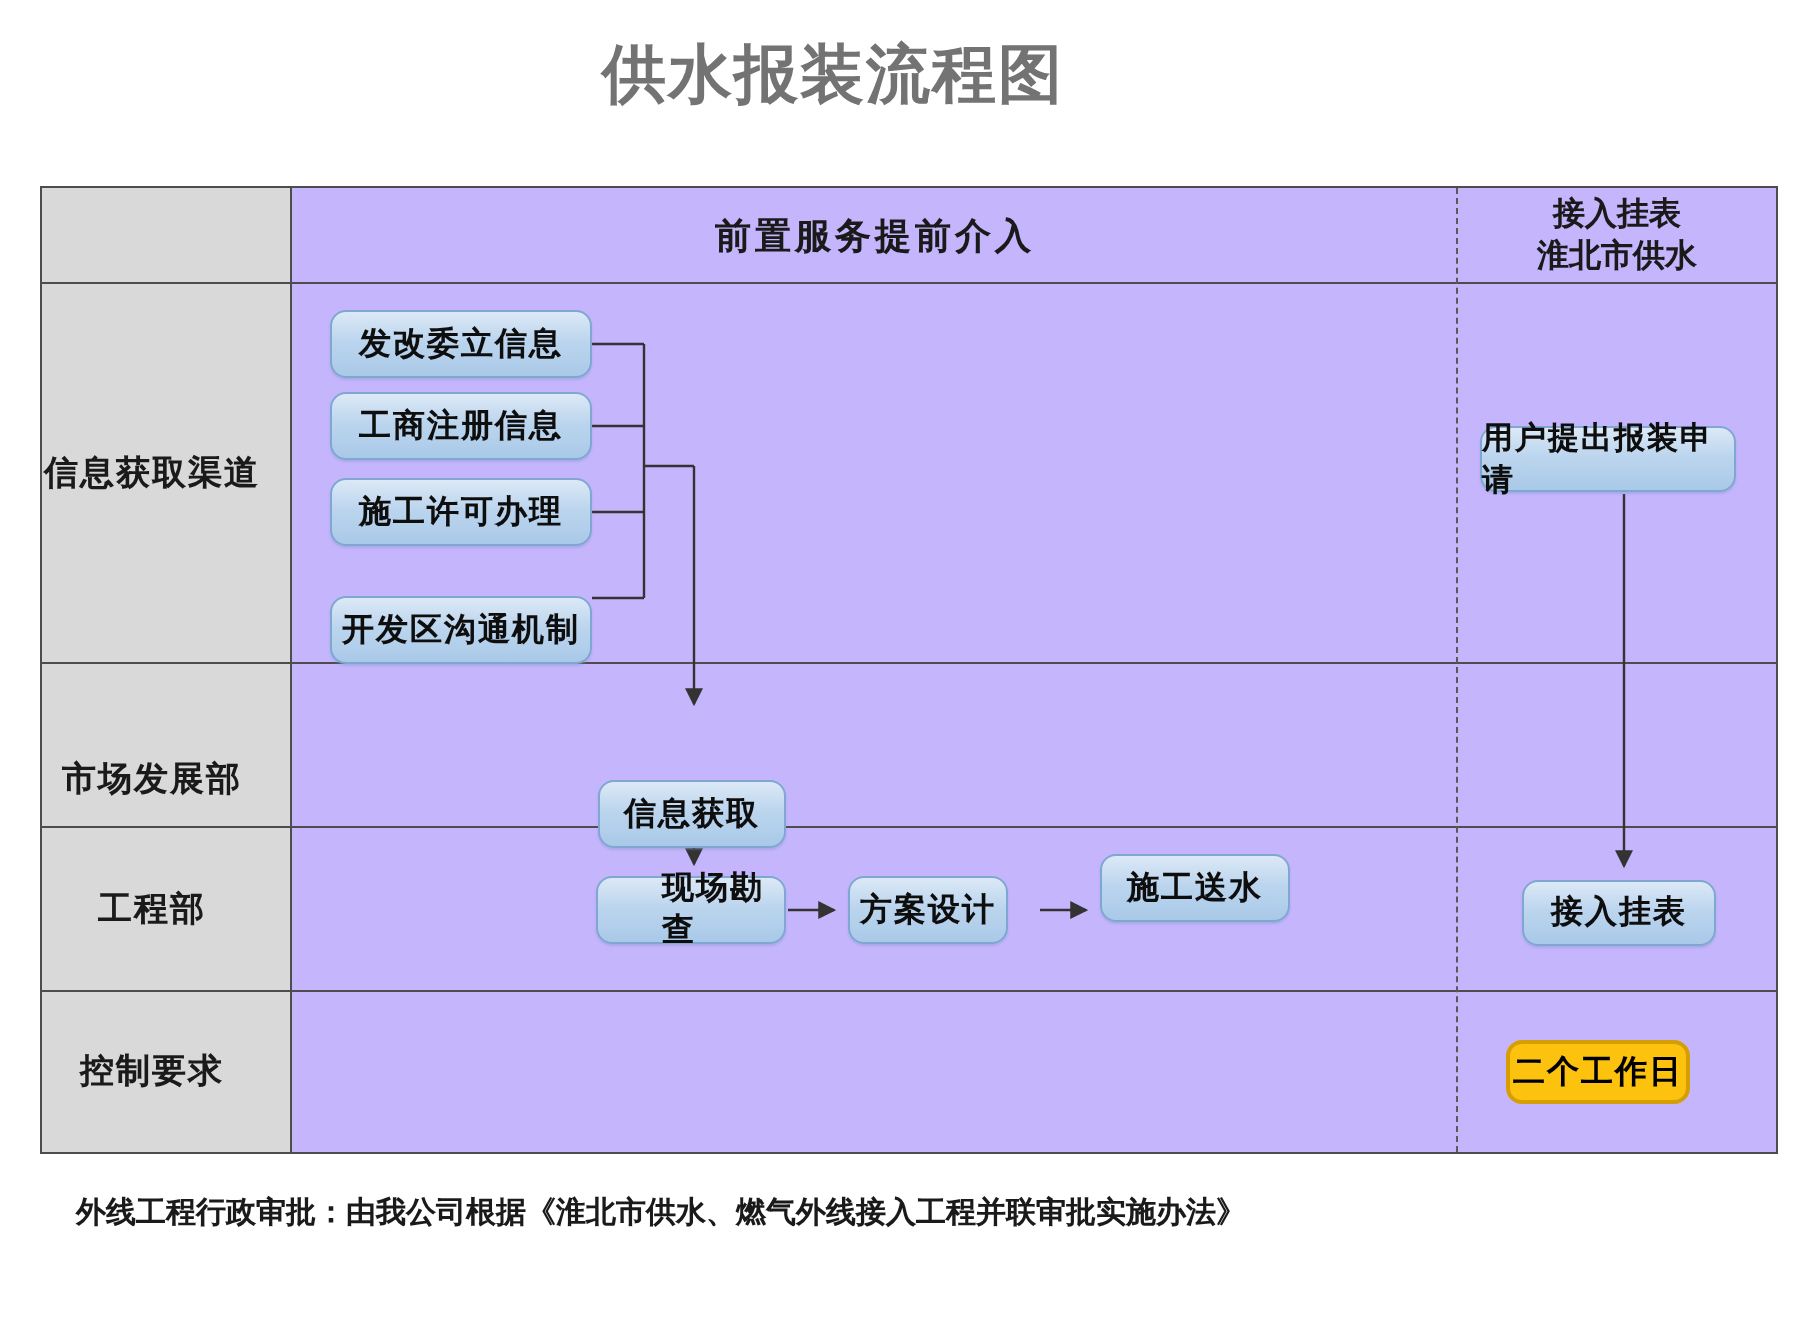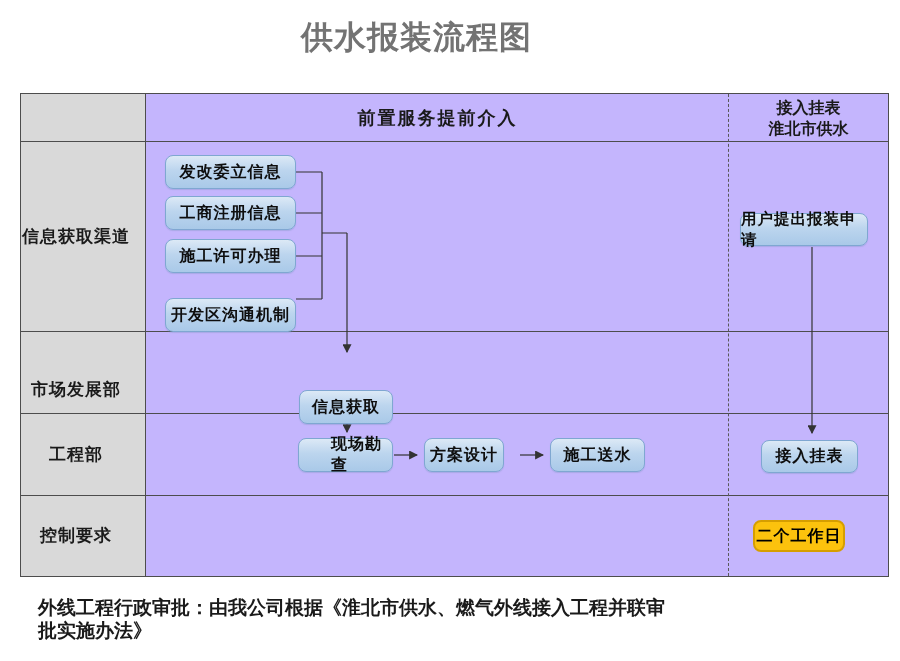--- a/index.html
+++ b/index.html
@@ -52,31 +52,31 @@
     font-size:16px;font-weight:700;color:#0e0e0e;letter-spacing:1px;
     box-shadow:0 1px 1px rgba(120,150,190,0.35);
   }
   .pbox.ch1{left:165px;top:155px;width:131px;height:34px;}
   .pbox.ch2{left:165px;top:196px;width:131px;height:34px;}
   .pbox.ch3{left:165px;top:239px;width:131px;height:34px;}
   .pbox.ch4{left:165px;top:282px;width:131px;height:34px;margin-top:16px;}
   .pbox.info{left:299px;top:358px;width:94px;height:34px;margin-top:32px;}
   .pbox.survey{left:298px;top:438px;width:95px;height:34px;padding-left:32px;}
   .pbox.design{left:424px;top:438px;width:80px;height:34px;}
-  .pbox.water{left:550px;top:438px;width:95px;height:34px;}
+  .pbox.water{left:550px;top:427px;width:95px;height:34px;}
   .pbox.apply{left:740px;top:213px;width:128px;height:33px;font-size:15.5px;}
   .pbox.meter{left:761px;top:440px;width:97px;height:33px;}
   .pbox.days{
     left:753px;top:520px;width:92px;height:32px;
     background:#fcc20d;border:2px solid #d69e00;box-shadow:none;color:#000;
   }
   
   .footnote{
     position:absolute;left:38px;top:596px;width:640px;
-    font-size:19px;font-weight:700;line-height:23px;color:#1a1a1a;
+    font-size:15px;font-weight:700;line-height:23px;color:#1a1a1a;
   }
 </style>
 </head>
 <body>
 
 <div class="canvas">
 
   <div class="title">供水报装流程图</div>
 
   <div class="table">

